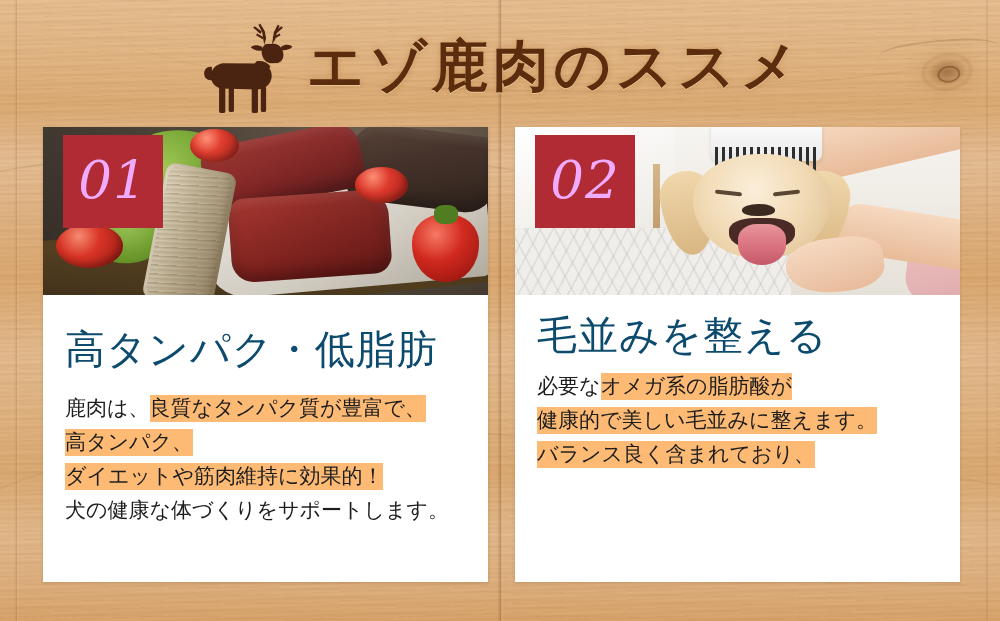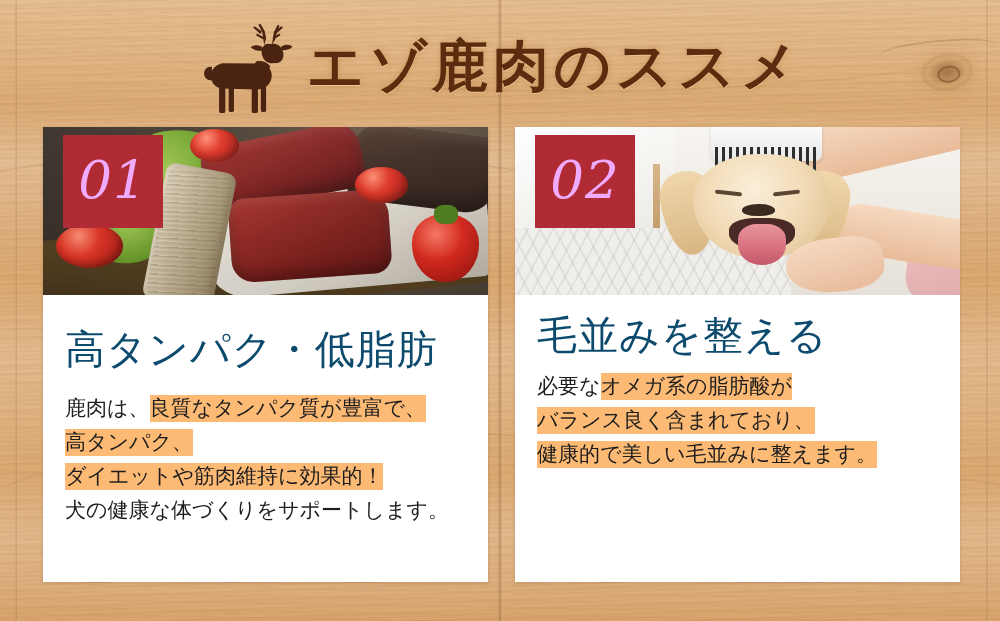--- a/index.html
+++ b/index.html
@@ -527,20 +527,20 @@
         <div class="badge">
           <span>02</span>
         </div>
       </div>
       <div class="card-body">
         <h2 class="card-heading">
           <span class="hl">毛並みを整える</span>
         </h2>
         <div class="card-text">
           <span class="ln"><span>必要な</span><span class="mark">オメガ系の脂肪酸が</span></span>
+          <span class="ln"><span class="mark">健康的で美しい毛並みに整えます。</span></span>
           <span class="ln"><span class="mark">バランス良く含まれており、</span></span>
-          <span class="ln"><span class="mark">健康的で美しい毛並みに整えます。</span></span>
         </div>
       </div>
     </div>
 
   </div>
 </div>
 
 </body></html>

